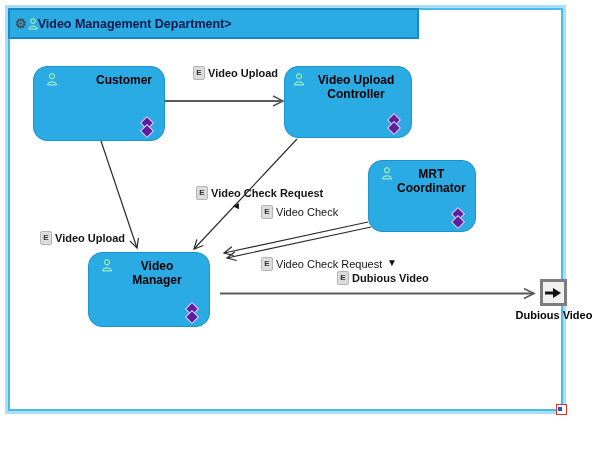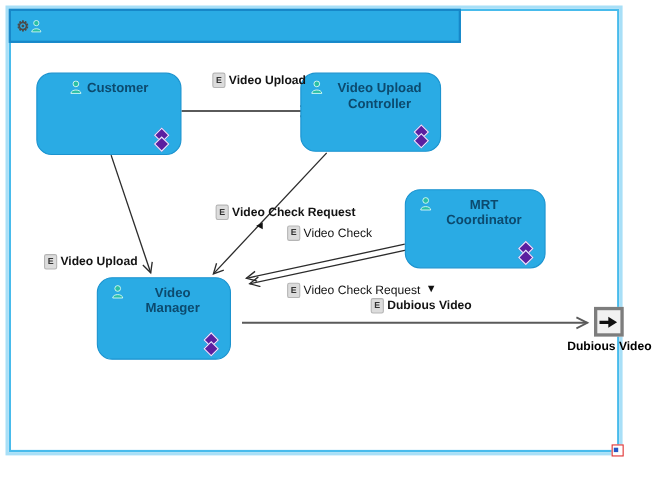--- a/index.html
+++ b/index.html
@@ -18,22 +18,22 @@
     background:#2aabe4;border:2px solid #1787c8;display:flex;align-items:center;
     padding:0 5px;z-index:3;font-weight:bold;font-size:12.5px;color:#0a1a4a;white-space:pre;
   }
   .gear{font-size:13px;color:#4a4a4a;margin-right:1px;line-height:1;}
   
   .node{
     position:absolute;background:#2aabe4;border:1px solid #1b93cf;border-radius:14px;
     z-index:2;box-sizing:border-box;
   }
   .node-head{
-    display:flex;justify-content:center;align-items:flex-start;gap:4px;
-    padding:6px 12px 0;font-weight:bold;font-size:12px;color:#0c4a6e;
+    display:flex;justify-content:space-between;align-items:flex-start;gap:4px;
+    padding:6px 12px 0;font-weight:bold;font-size:12px;color:#000000;
     line-height:1.2;text-align:center;
   }
   .diamonds{position:absolute;right:12px;bottom:6px;z-index:3;}
   .diamond{width:8px;height:8px;background:#5b1fa0;border:1px solid #ecebff;transform:rotate(45deg);margin:-2px auto;}
   
   .msg{position:absolute;display:flex;align-items:center;gap:3px;font-size:11px;color:#141414;z-index:4;white-space:nowrap;}
   .msg.bold{font-weight:bold;}
   .chip{
     width:10px;height:12px;background:#dcdcdc;border:1px solid #b5b5b5;border-radius:2px;
     font-size:8px;line-height:12px;text-align:center;color:#333;font-weight:bold;flex:0 0 auto;
@@ -61,21 +61,21 @@
 </style>
 </head>
 <body>
 
 <div id="frame"></div>
 
 <div id="titlebar">
   <span class="gear">⚙</span><svg class="person" width="10" height="12" viewBox="0 0 10 12">
       <circle cx="5" cy="3" r="2.4" fill="#2abfa4" stroke="#e8fffb" stroke-width="0.7"></circle>
       <path d="M0.8 11 C0.8 7.2 9.2 7.2 9.2 11 Z" fill="#2abfa4" stroke="#e8fffb" stroke-width="0.7"></path>
-    </svg>
+    </svg><span>Video Management Department&gt;</span>
 </div>
 
 <svg id="edges" width="609" height="450">
   <defs>
     <marker id="openDark" markerWidth="12" markerHeight="12" refX="10" refY="5" orient="auto" markerUnits="userSpaceOnUse">
       <path d="M1,0.5 L10,5 L1,9.5" fill="none" stroke="#2b2b2b" stroke-width="1.2"></path>
     </marker>
     <marker id="openGray" markerWidth="14" markerHeight="14" refX="11" refY="6" orient="auto" markerUnits="userSpaceOnUse">
       <path d="M1,1 L11,6 L1,11" fill="none" stroke="#5a5a5a" stroke-width="1.6"></path>
     </marker>
@@ -95,35 +95,35 @@
         <path d="M0.8 11 C0.8 7.2 9.2 7.2 9.2 11 Z" fill="#2abfa4" stroke="#e8fffb" stroke-width="0.7"></path>
       </svg>
     <span>Customer</span>
   </div>
   <div class="diamonds">
       <div class="diamond"></div>
       <div class="diamond"></div>
     </div>
 </div>
 
-<div class="node" style="left:273px;top:66px;width:128px;height:72px;">
+<div class="node" style="left:284px;top:66px;width:128px;height:72px;">
   <div class="node-head" style="padding-left:8px;padding-right:8px;">
     <svg class="person" width="12" height="13" viewBox="0 0 10 12">
         <circle cx="5" cy="3" r="2.4" fill="#2abfa4" stroke="#e8fffb" stroke-width="0.7"></circle>
         <path d="M0.8 11 C0.8 7.2 9.2 7.2 9.2 11 Z" fill="#2abfa4" stroke="#e8fffb" stroke-width="0.7"></path>
       </svg>
     <span>Video Upload Controller</span>
   </div>
   <div class="diamonds">
       <div class="diamond"></div>
       <div class="diamond"></div>
     </div>
 </div>
 
-<div class="node" style="left:368px;top:172px;width:128px;height:72px;">
+<div class="node" style="left:368px;top:160px;width:108px;height:72px;">
   <div class="node-head">
     <svg class="person" width="12" height="13" viewBox="0 0 10 12">
         <circle cx="5" cy="3" r="2.4" fill="#2abfa4" stroke="#e8fffb" stroke-width="0.7"></circle>
         <path d="M0.8 11 C0.8 7.2 9.2 7.2 9.2 11 Z" fill="#2abfa4" stroke="#e8fffb" stroke-width="0.7"></path>
       </svg>
     <span>MRT Coordinator</span>
   </div>
   <div class="diamonds">
       <div class="diamond"></div>
       <div class="diamond"></div>

